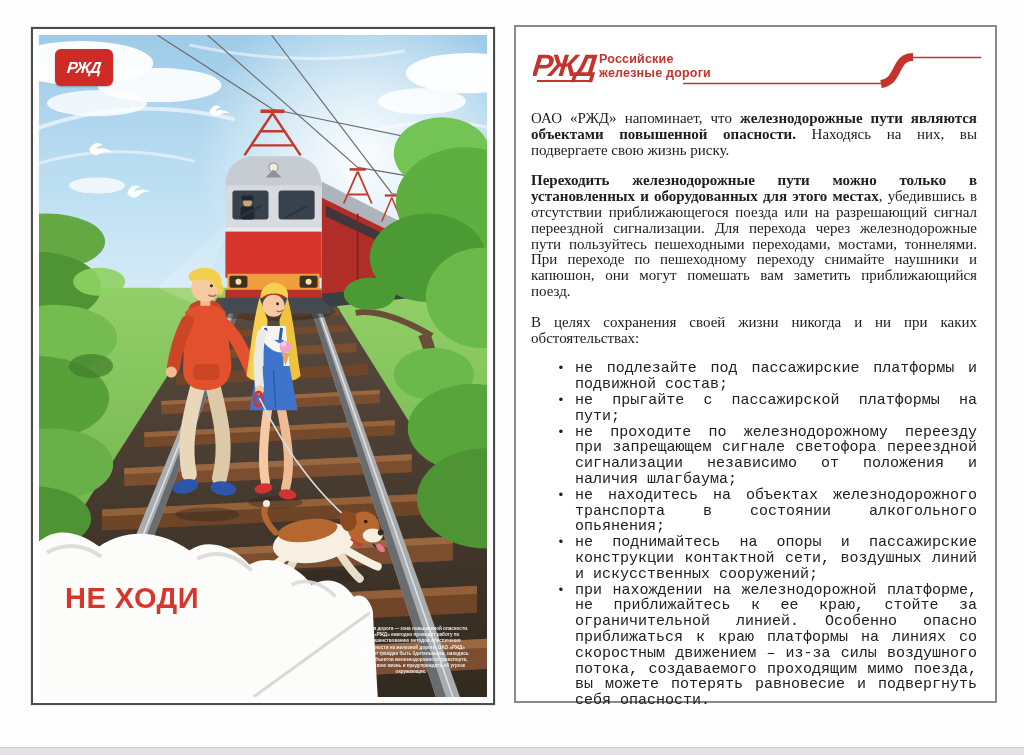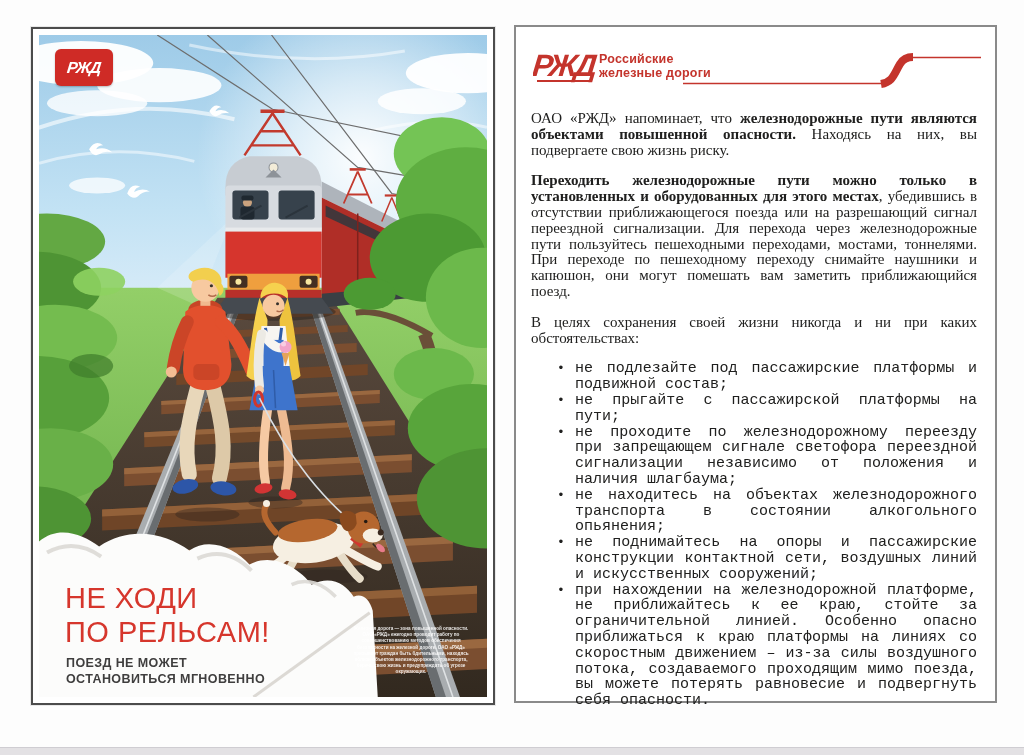--- a/index.html
+++ b/index.html
@@ -14,21 +14,21 @@
   .illo { position:relative; width:100%; height:100%; overflow:hidden; background:#bfe0f2; }
   .illo svg { position:absolute; left:0; top:0; width:100%; height:100%; }
 
   .rzd-badge { position:absolute; left:16px; top:14px; width:58px; height:37px;
                background:#cf2b26; border-radius:6px; display:flex; align-items:center;
                justify-content:center; box-shadow:0 1px 2px rgba(0,0,0,.25); }
   .rzd-badge span { color:#fff; font-weight:bold; font-style:italic; font-size:16px;
                     letter-spacing:-1px; transform:skewX(-6deg); }
 
   .poster-title { position:absolute; left:26px; top:546px; color:#d6362c;
-                  font-size:29px; font-weight:400; line-height:34px; letter-spacing:.5px; }
+                  font-size:29px; font-weight:700; line-height:34px; letter-spacing:.5px; }
   .poster-sub   { position:absolute; left:27px; top:620px; color:#3f3e3e;
                   font-size:12.5px; font-weight:800; line-height:16px; letter-spacing:.4px; }
   .fine-print   { position:absolute; left:314px; top:591px; width:116px;
                   color:rgba(255,255,255,.88); font-size:4.6px; line-height:1.35;
                   text-align:center; font-weight:bold; }
 
   
   .doc-page { position:absolute; left:514px; top:25px; width:483px; height:678px;
               background:#ffffff; border:2px solid #8a8a8a; padding:16px 18px 0 15px; }
   .doc-header { position:relative; height:58px; }
@@ -286,25 +286,20 @@
           <path d="M252,548 C268,540 284,548 296,560" stroke="#dbd9d5" stroke-width="3.5" fill="none" opacity=".9"></path>
           <path d="M214,660 L330,576" stroke="#d3d0cb" stroke-width="3" fill="none" opacity=".8"></path>
         </g>
       </svg>
 
       <div class="rzd-badge">
         <span>РЖД</span>
       </div>
       <div class="poster-title">
         <div>НЕ ХОДИ</div>
-        <div>ПО РЕЛЬСАМ!</div>
-      </div>
-      <div class="poster-sub">
-        <div>ПОЕЗД НЕ МОЖЕТ</div>
-        <div>ОСТАНОВИТЬСЯ МГНОВЕННО</div>
       </div>
       <div class="fine-print">Железная дорога — зона повышенной опасности. ОАО «РЖД» ежегодно проводит работу по совершенствованию методов обеспечения безопасности на железной дороге. ОАО «РЖД» призывает граждан быть бдительными, находясь вблизи объектов железнодорожного транспорта, беречь свою жизнь и предупреждать об угрозе окружающих.</div>
     </div>
   </div>
 
   <div class="doc-page">
     <div class="doc-header">
       <svg class="emblem" width="66" height="44" viewBox="0 0 66 44">
         <text x="2" y="33" font-family="Liberation Sans, sans-serif" font-size="31" font-weight="bold" font-style="italic" fill="#c4342c" letter-spacing="-3" transform="skewX(-6)">РЖД</text>
         <path d="M4,38 L58,38" stroke="#c4342c" stroke-width="2"></path>

